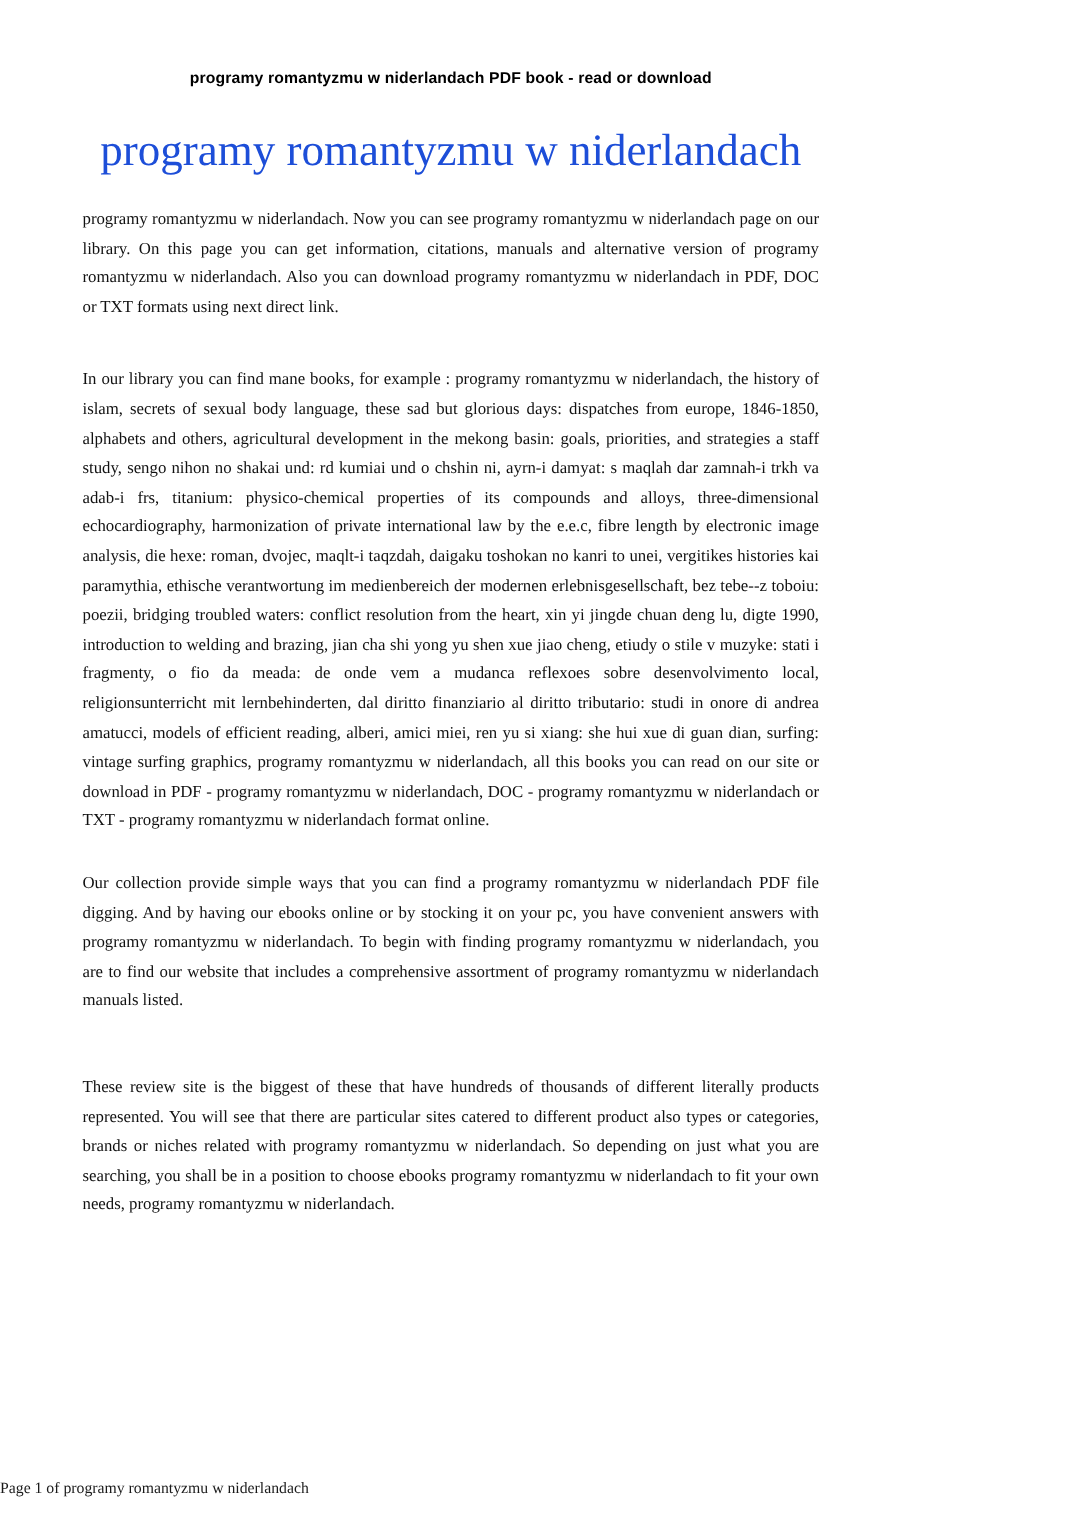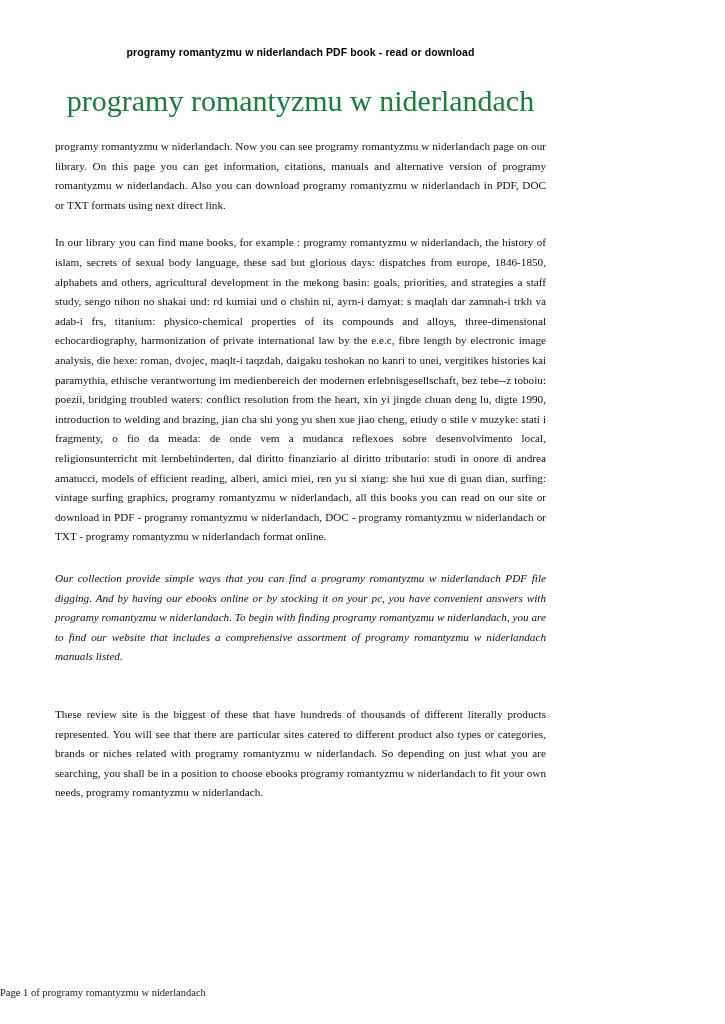--- a/index.html
+++ b/index.html
@@ -33,31 +33,31 @@
     letter-spacing: 0.1px;
     color: #000;
   }
   .doc-title {
     margin-top: 26px;
     text-align: center;
     font-family: "Liberation Serif", serif;
     font-weight: normal;
     font-size: 30px;
     line-height: 1.1;
-    color: #15803d;
+    color: #1d4ed8;
   }
   .body-block {
     font-size: 11.2px;
     line-height: 1.75;
     text-align: justify;
     color: #111;
   }
   .para-1 { }
-  .para-2 { margin-top: 18px; }
-  .para-3 { margin-top: 22px; font-style: italic; }
+  .para-2 { margin-top: 29px; }
+  .para-3 { margin-top: 22px; }
   .para-4 { margin-top: 38px; }
   .footer {
     position: absolute;
     left: 0;
     bottom: 38px;
     width: 725px;
     text-align: left;
     font-size: 10.5px;
     color: #1a1a1a;
   }

